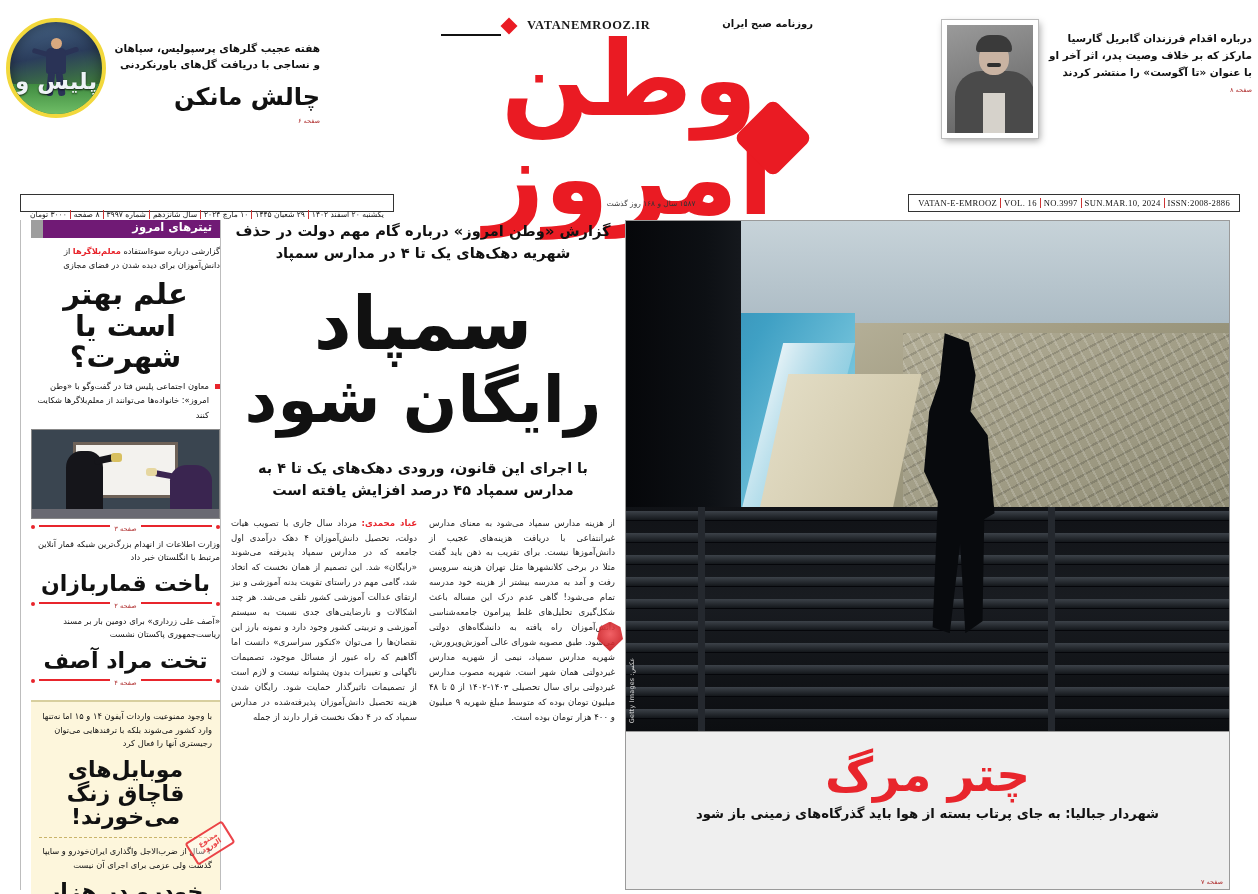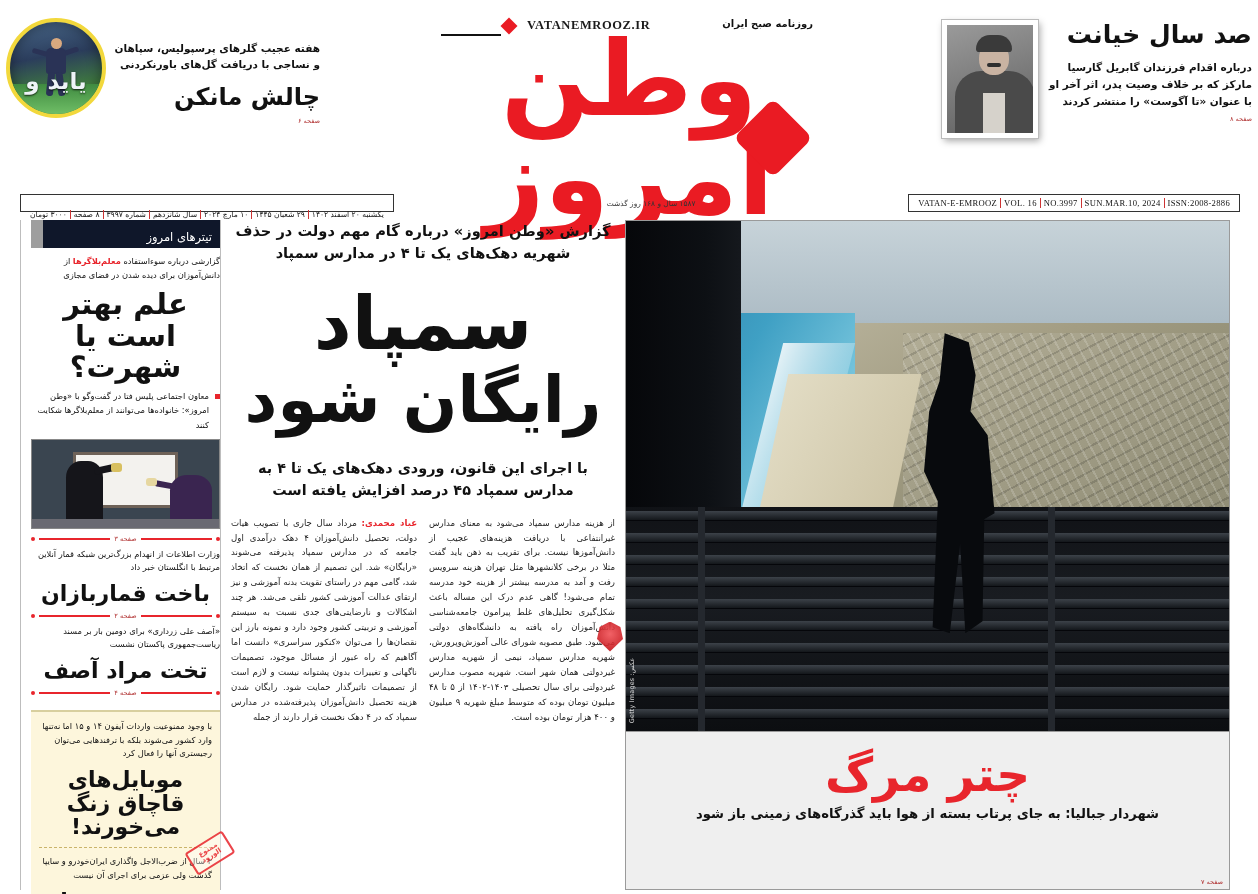--- a/index.html
+++ b/index.html
@@ -150,22 +150,22 @@
     position: absolute; left: 20px; top: 220px; width: 1220px; height: 670px;
     display: flex; flex-direction: row-reverse; gap: 0;
   }
 
   
   .sidebar {
     width: 200px; border-left: 1px solid #bdbdbd; padding-left: 10px;
     display: flex; flex-direction: column; direction: rtl;
   }
   .sb-banner {
-    background:#0f172a; color:#fff; font-size: 11.5px; font-weight: normal;
-    text-align: right; padding: 10px 8px 4px 0; position: relative;
+    background:#701a75; color:#fff; font-size: 11.5px; font-weight: bold;
+    text-align: right; padding: 0 8px 4px 0; position: relative;
     margin-bottom: 7px;
   }
   .sb-banner:after{
     content:""; position:absolute; left:0; top:0; width:12px; height:100%;
     background:#9e9e9e;
   }
   .sb-kick { font-size: 8.3px; line-height: 1.65; text-align: right; color:#111; }
   .sb-kick .em { color:#e8252c; font-weight: bold; }
   .sb-hl {
     font-size: 29px; font-weight: bold; color:#111; line-height: 1.08;
@@ -193,21 +193,21 @@
     background:#d8c060; border-radius:3px;}
   .sb-photo .f2 { position:absolute; right:4%; top:40%; width:22%; height:58%;
     background:#3a2550; border-radius:42% 42% 0 0 / 30% 30% 0 0; }
   .sb-photo .f2arm { position:absolute; right:23%; top:48%; width:12%; height:7%;
     background:#3a2550; border-radius:4px; transform:rotate(10deg);}
   .sb-photo .f2hand{ position:absolute; right:33%; top:44%; width:6%; height:9%;
     background:#e6d7a0; border-radius:3px;}
   .sb-photo .floor { position:absolute; left:0; bottom:0; width:100%; height:10%;
     background:#6a6a72; }
   .sb-pagerule {
-    display:flex; align-items:center; gap:4px; margin: 6px 0 5px;
+    display:flex; gap:4px; margin: 6px 0 5px;
     direction: rtl;
   }
   .sb-pagerule .line { flex:1; height:2px; background:#e8252c; }
   .sb-pagerule .dot { width:4px; height:4px; background:#e8252c; border-radius:50%; flex:none;}
   .sb-pagerule .lbl { font-size:6.6px; color:#b03030; flex:none; }
 
   .sb-yellow {
     background:#fdf6dc; border-top: 2px solid #d8cf9e; margin-top: 8px;
     padding: 8px 8px 6px; flex: 1; position: relative;
   }
@@ -332,21 +332,21 @@
       <div class="sports-badge">
         <div class="turf"></div>
         <div class="player">
           <div class="armL"></div>
             <div class="armR"></div>
           <div class="torso"></div>
             <div class="head"></div>
           <div class="legL"></div>
             <div class="legR"></div>
         </div>
-        <div class="bwords">یاید و</div>
+        <div class="bwords">پلیس و</div>
       </div>
       <div class="sports-text">
         <div class="kick">هفته عجیب گلرهای پرسپولیس، سپاهان و نساجی با دریافت گل‌های باورنکردنی</div>
         <div class="hl">چالش مانکن</div>
         <div class="pg">صفحه ۶</div>
       </div>
     </div>
 
     <div class="logo-block">
       <div class="logo-wrap">
@@ -364,21 +364,20 @@
     <div class="book-block">
       <div class="book-photo">
         <div class="bg"></div>
           <div class="body"></div>
           <div class="shirt"></div>
         <div class="face"></div>
           <div class="hair"></div>
           <div class="mous"></div>
       </div>
       <div class="book-text">
-        <div class="hl">صد سال خیانت</div>
         <div class="dk">درباره اقدام فرزندان گابریل گارسیا مارکز که بر خلاف وصیت پدر، اثر آخر او با عنوان «تا آگوست» را منتشر کردند</div>
         <div class="pg">صفحه ۸</div>
       </div>
     </div>
   </div>
 
   <div class="folio">
     <div class="folio-box folio-fa">
       <span>یکشنبه ۲۰ اسفند ۱۴۰۲</span>
       <span>۲۹ شعبان ۱۴۴۵</span>

